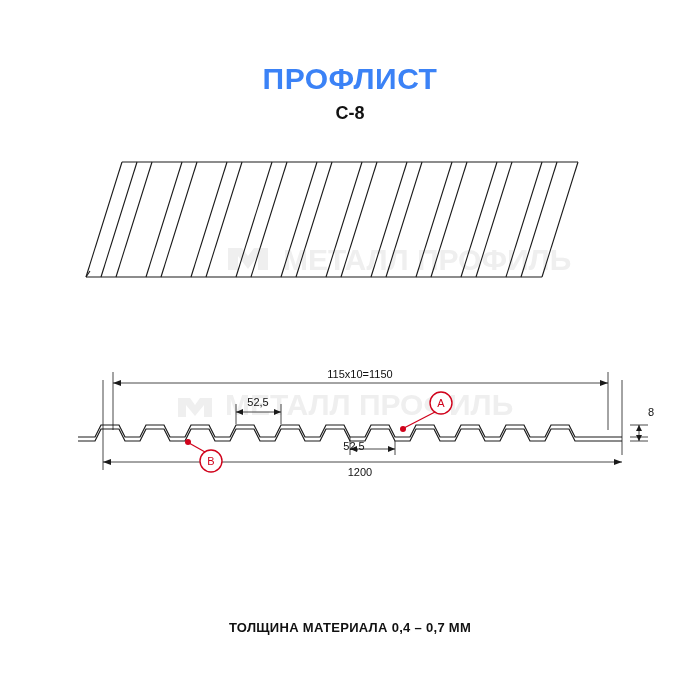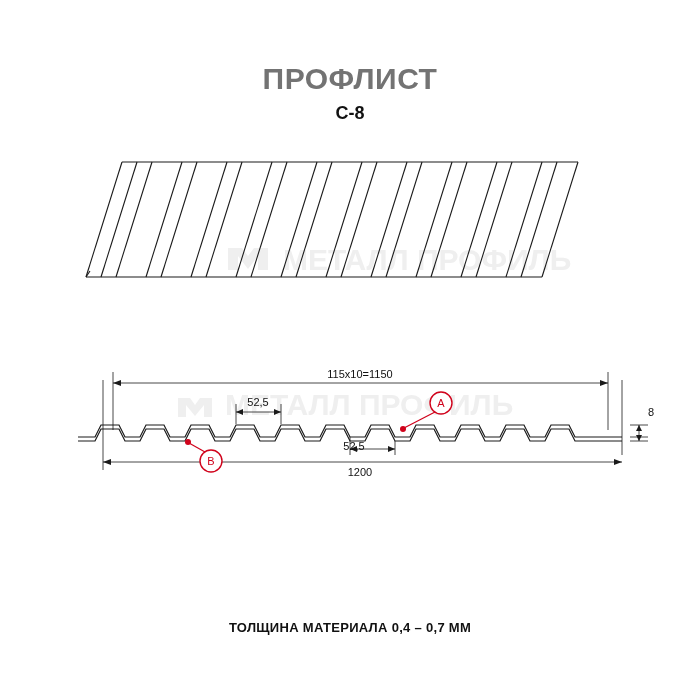--- a/index.html
+++ b/index.html
@@ -22,21 +22,21 @@
   }
   .title {
     position: absolute;
     top: 62px;
     left: 0;
     width: 700px;
     text-align: center;
     font-size: 30px;
     font-weight: bold;
     letter-spacing: 0.5px;
-    color: #737373;
+    color: #3b82f6;
   }
   .subtitle {
     position: absolute;
     top: 103px;
     left: 0;
     width: 700px;
     text-align: center;
     font-size: 18px;
     font-weight: bold;
     color: #111;

